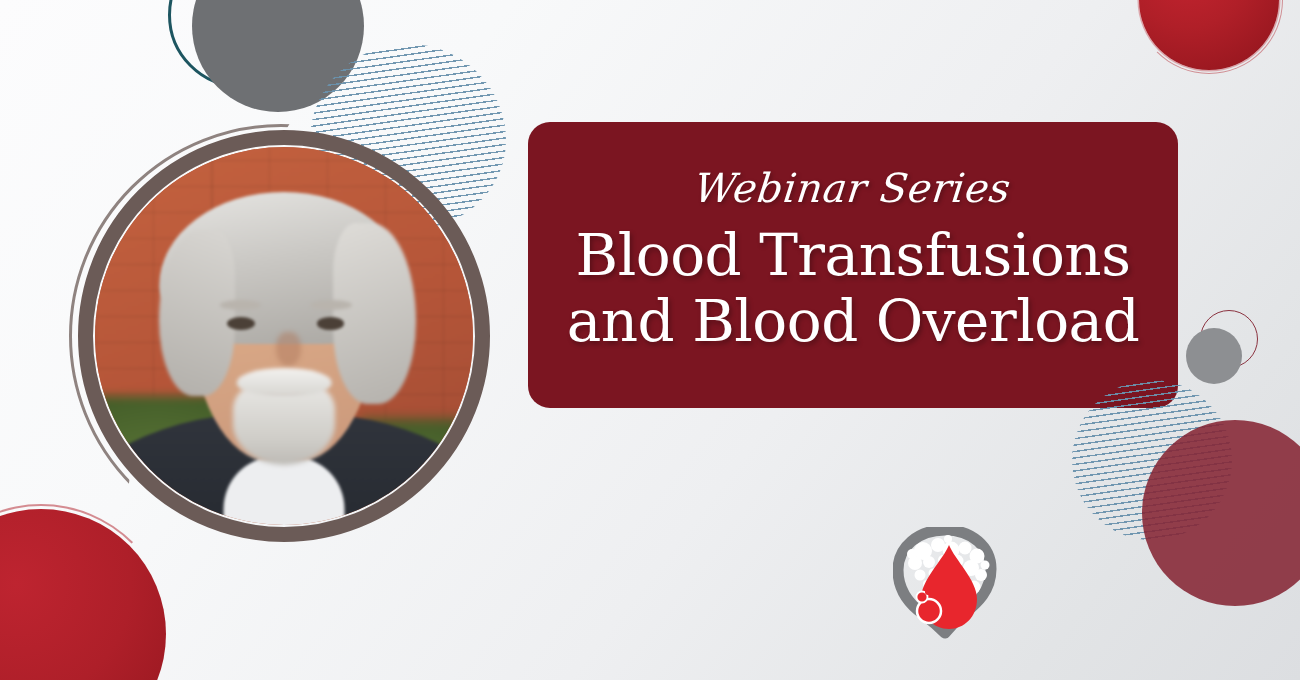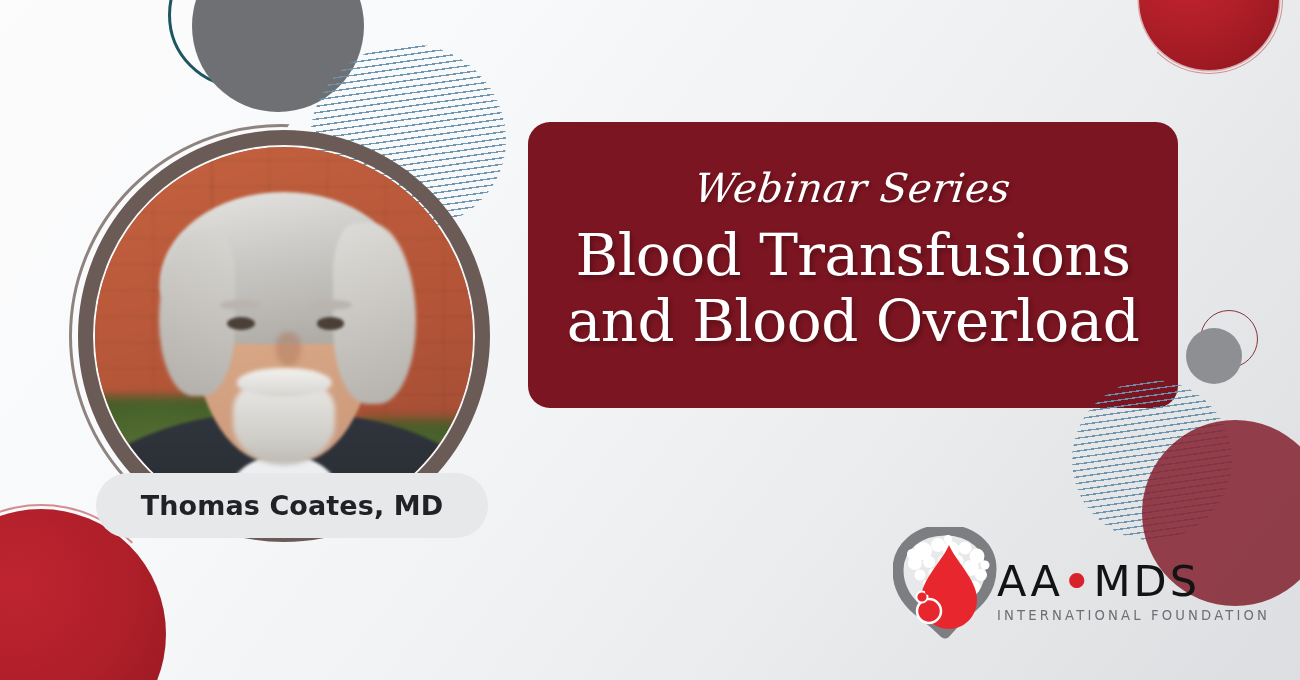--- a/index.html
+++ b/index.html
@@ -407,23 +407,20 @@
         <div class="nose"></div>
         <div class="beard"></div>
         <div class="mouth"></div>
         <div class="mustache"></div>
       </div>
     </div>
     <div id="portrait-ring"></div>
     <div id="portrait-ring-2"></div>
   </div>
 
-  <div id="name-pill">
-    <span id="name-text">Thomas Coates, MD</span>
-  </div>
 
   <div id="logo">
     <svg id="logo-mark" viewBox="0 0 108 112">
       <defs>
         <clipPath id="vesselClip">
           <path d="M52 3 C79 3 98 20 98 42 C98 64 84 76 72 86
                    C62 94 56 101 52 106 C46 100 38 93 30 87
                    C16 77 5 64 5 43 C5 20 25 3 52 3 Z"></path>
         </clipPath>
       </defs>
@@ -458,21 +455,15 @@
       <path d="M56 18 C62 33 84 53 84 72 C84 90 71 102 56 102
                C41 102 28 90 28 72 C28 53 50 33 56 18 Z" fill="#e8262d"></path>
 
       <circle cx="36" cy="84" r="12" fill="#e8262d"></circle>
       <circle cx="36" cy="84" r="12" fill="none" stroke="#ffffff" stroke-width="2.5"></circle>
       <circle cx="29" cy="70" r="5.5" fill="#e8262d"></circle>
       <circle cx="29" cy="70" r="5.5" fill="none" stroke="#ffffff" stroke-width="1.8"></circle>
       <circle cx="35" cy="65" r="3" fill="#e8262d"></circle>
     </svg>
 
-    <div id="logo-text">
-      <div id="logo-wordmark">
-        <span>AA</span><span class="dot">•</span><span>MDS</span>
-      </div>
-      <div id="logo-tagline">INTERNATIONAL FOUNDATION</div>
-    </div>
   </div>
 
 </div>
 
 </body></html>

